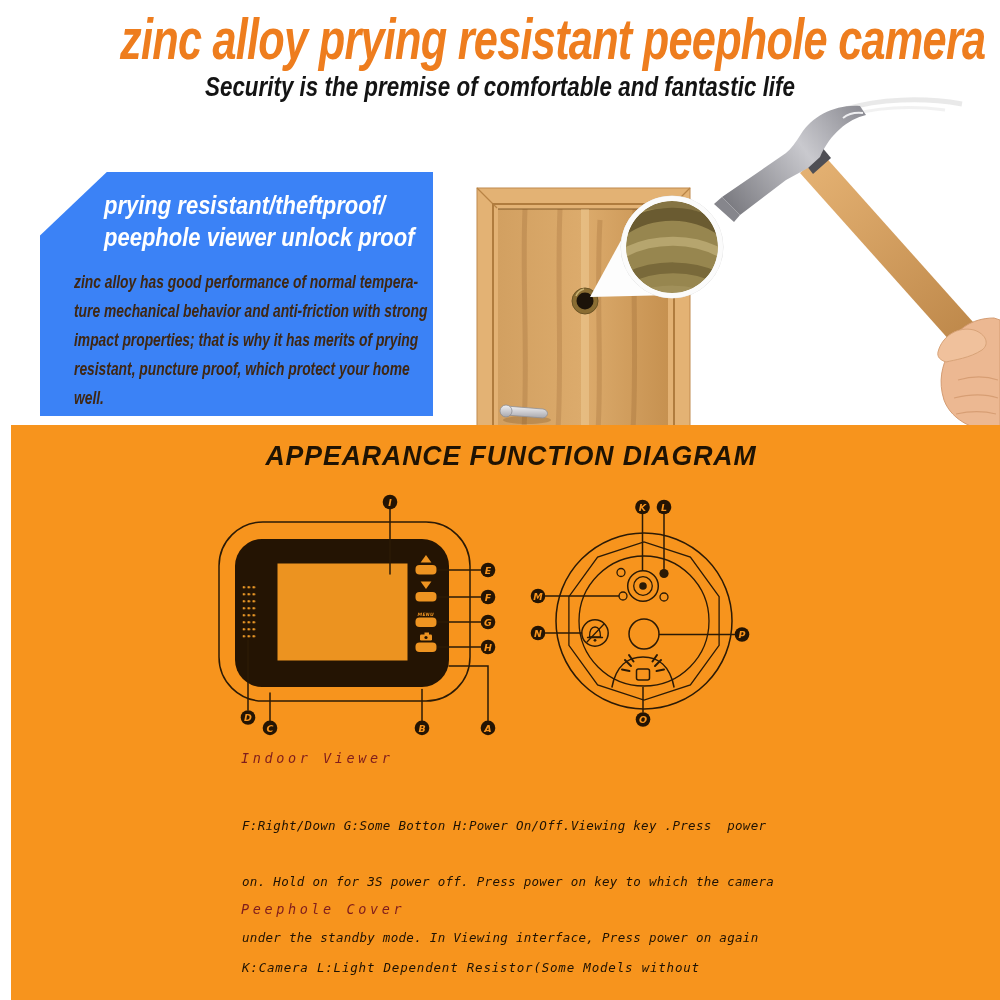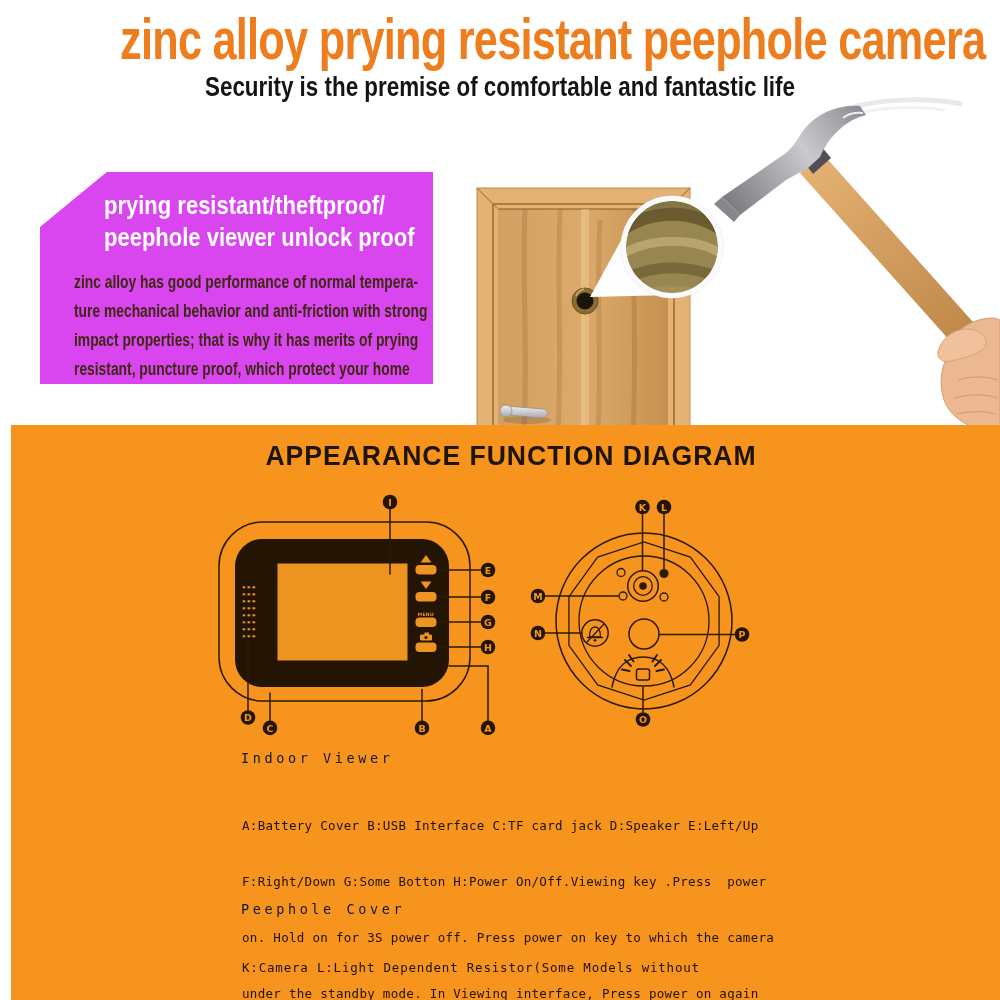--- a/index.html
+++ b/index.html
@@ -1,45 +1,45 @@
 <!DOCTYPE html>
 <html><head>
 <meta charset="utf-8">
 <style>
   html,body{margin:0;padding:0;background:#ffffff;}
   .canvas{position:relative;width:1000px;height:1000px;background:#ffffff;overflow:hidden;
-          font-family:"Liberation Sans", sans-serif;}
+          font-family:"Liberation Sans", sans-serif;font-style:italic;}
 
   
   .hero-title{position:absolute;top:6px;left:0;width:1000px;text-align:center;
     font-size:57px;font-weight:bold;color:#ee7d1e;letter-spacing:-1px;
     transform:scaleX(0.76);transform-origin:50% 50%;white-space:nowrap;}
   .hero-subtitle{position:absolute;top:71px;left:0;width:1000px;text-align:center;
     font-size:28px;font-weight:bold;color:#141414;
     transform:scaleX(0.80);transform-origin:50% 50%;white-space:nowrap;}
 
   
-  .feature-box{position:absolute;left:40px;top:172px;width:393px;height:212px;
-    background:#d946ef;
+  .feature-box{position:absolute;left:40px;top:172px;width:393px;height:244px;
+    background:#3b82f6;
     clip-path:polygon(17% 0, 100% 0, 100% 100%, 0 100%, 0 26%);}
   .fb-heading{position:absolute;left:64px;top:17px;font-size:25px;font-weight:bold;
     color:#ffffff;line-height:32px;white-space:nowrap;
     transform:scaleX(0.88);transform-origin:left top;}
   .fb-body{position:absolute;left:34px;top:96px;font-size:17.5px;font-weight:bold;
     color:#3f2713;line-height:29px;white-space:nowrap;
     transform:scaleX(0.79);transform-origin:left top;}
 
   
   .orange-section{position:absolute;left:11px;top:425px;width:1000px;height:688px;background:#f7941d;}
   .diagram-heading{position:absolute;top:15px;left:0;width:1000px;text-align:center;
     font-size:28px;font-weight:bold;color:#1f1303;letter-spacing:1px;
     transform:scaleX(0.95);transform-origin:50% 50%;white-space:nowrap;}
 
   .mono-heading{position:absolute;left:230px;font-family:"DejaVu Sans Mono",monospace;
-    font-size:13.5px;letter-spacing:3.6px;color:#0f172a;white-space:pre;}
+    font-size:13.5px;letter-spacing:3.6px;color:#7f1d1d;white-space:pre;}
   .mono-para{position:absolute;left:231px;font-family:"DejaVu Sans Mono",monospace;
     color:#1f1203;white-space:pre;}
   .para-1{top:355px;font-size:12.5px;letter-spacing:0.3px;line-height:18.6px;}
   .para-2{top:500px;font-size:12.5px;letter-spacing:0.8px;line-height:17px;}
   .h-iv{top:325px;} .h-pc{top:476px;}
 
   
   .abs-svg{position:absolute;}
   .ink{stroke:#2b1a06;stroke-width:1.5;fill:none;stroke-linecap:round;}
   .ink-thin{stroke:#2b1a06;stroke-width:1.3;fill:none;stroke-linecap:round;}
@@ -161,21 +161,20 @@
         <path d="M956,414 C970,411 984,411 996,414"></path>
       </g>
     </g>
   </svg>
 
   <div class="orange-section">
     <div class="diagram-heading">APPEARANCE FUNCTION DIAGRAM</div>
 
     <div class="mono-heading h-iv">Indoor Viewer</div>
     <div class="mono-para para-1">
-      <div>A:Battery Cover B:USB Interface C:TF card jack D:Speaker E:Left/Up</div>
       <div>F:Right/Down G:Some Botton H:Power On/Off.Viewing key .Press  power</div>
       <div>on. Hold on for 3S power off. Press power on key to which the camera</div>
       <div>under the standby mode. In Viewing interface, Press power on again</div>
       
       
     </div>
 
     <div class="mono-heading h-pc">Peephole Cover</div>
     <div class="mono-para para-2">
       <div>K:Camera L:Light Dependent Resistor(Some Models without</div>

